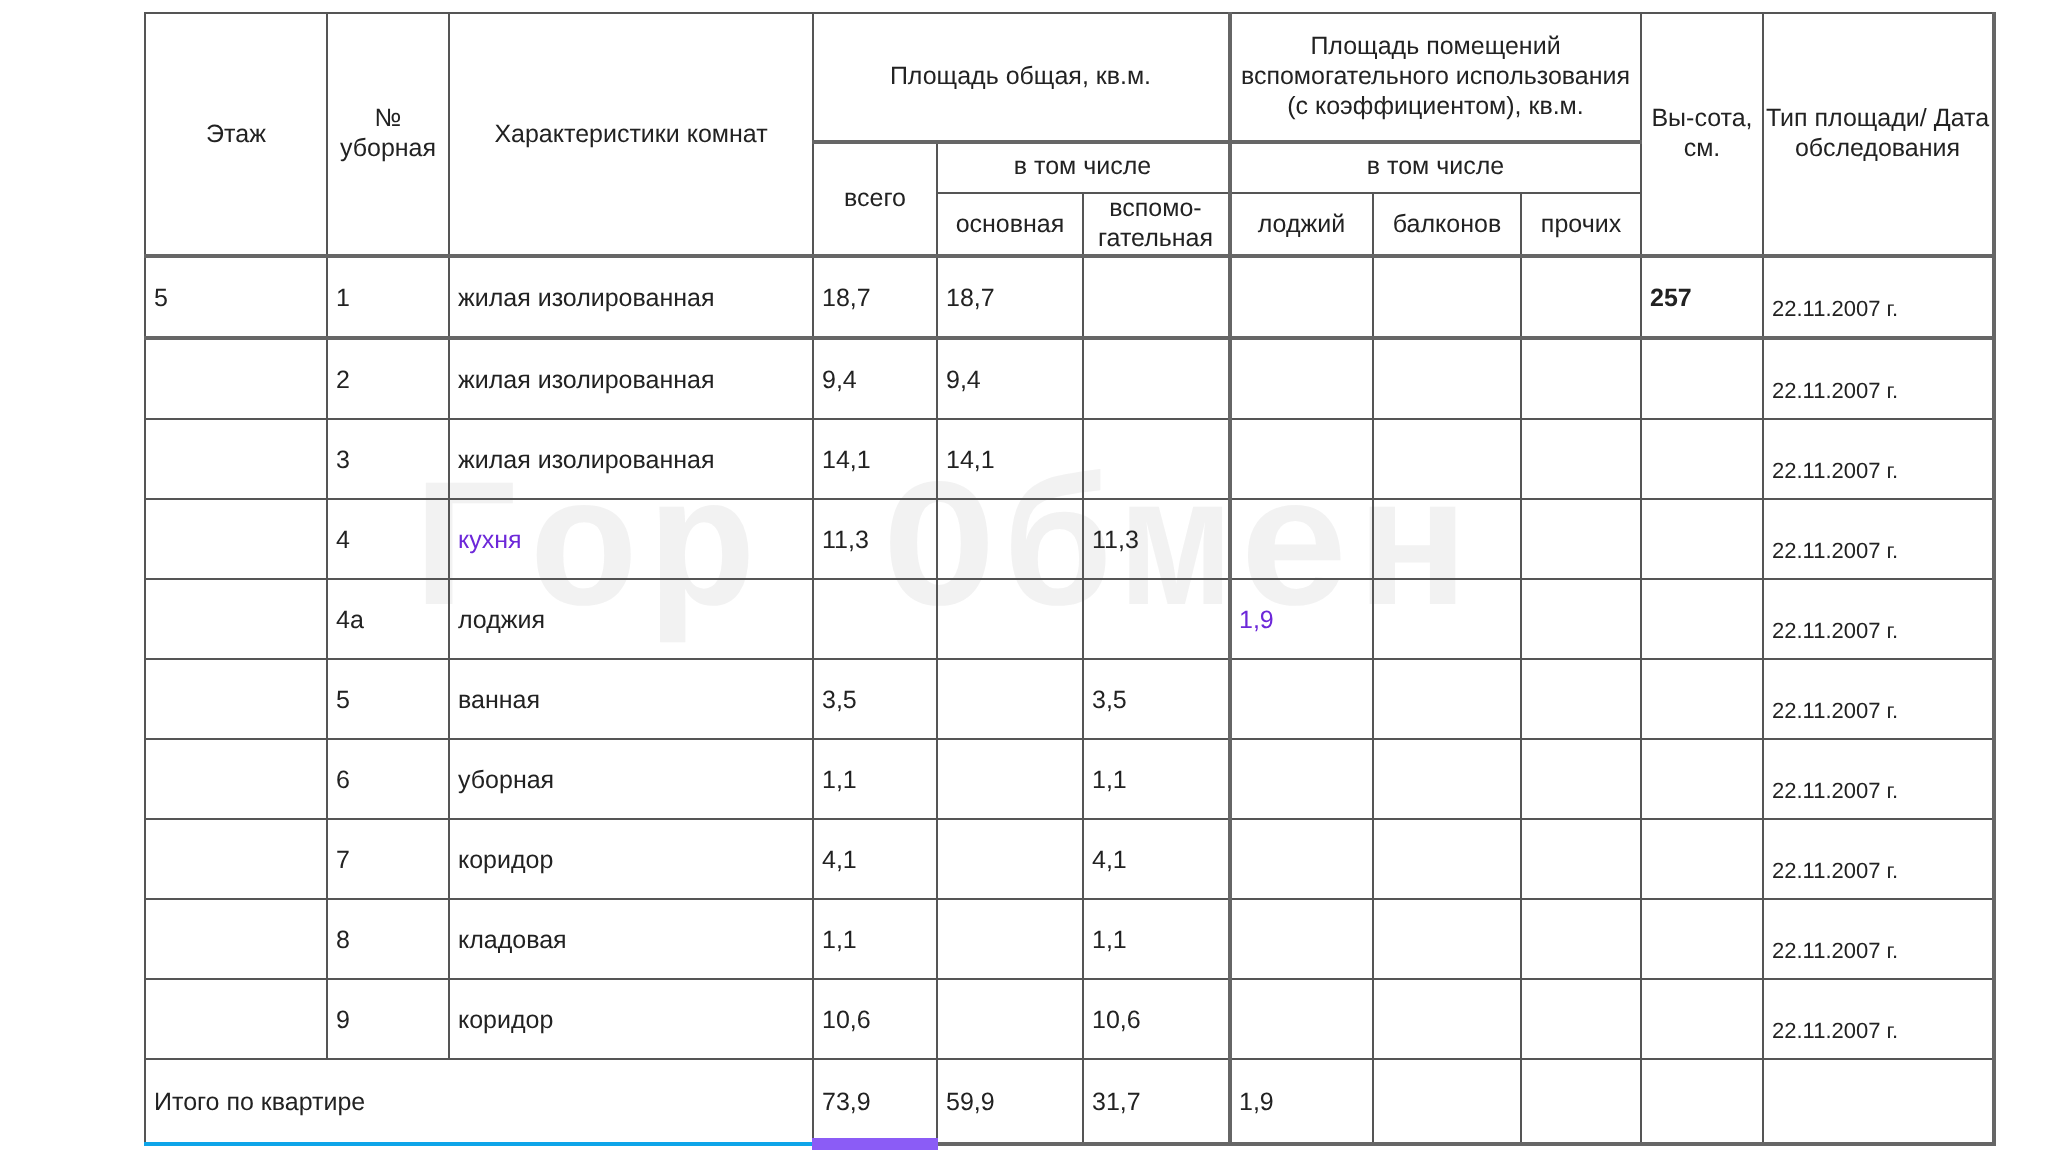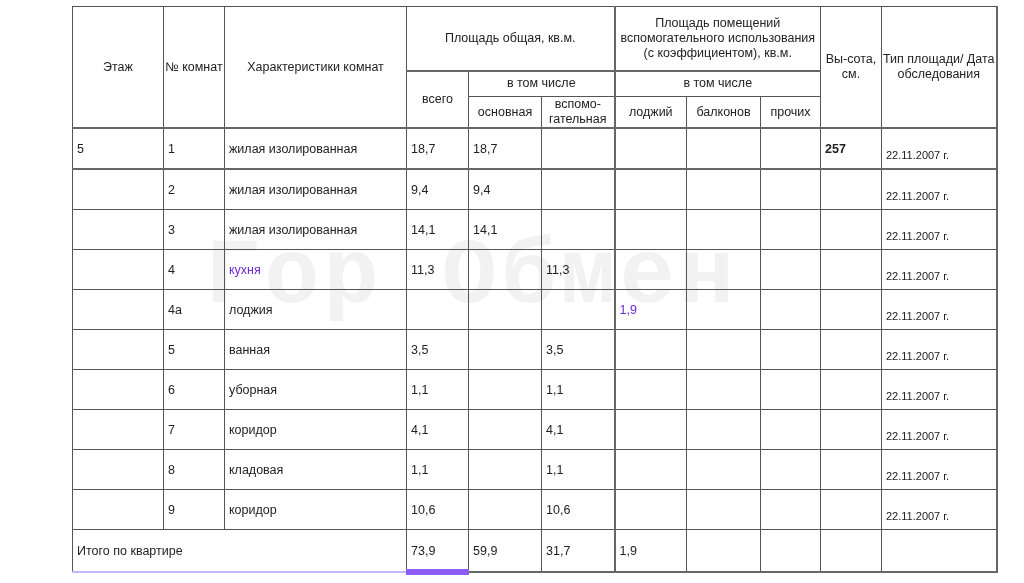--- a/index.html
+++ b/index.html
@@ -38,21 +38,21 @@
         <col style="width:73px">
     <col style="width:72px">
         <col style="width:74px">
         <col style="width:60px">
     <col style="width:61px">
         <col style="width:115px">
   </colgroup>
   <thead>
     <tr style="height:64px">
       <th rowspan="3" class="thick-b">Этаж</th>
-      <th rowspan="3" class="thick-b">№ комнат</th>
+      <th rowspan="3" class="thick-b">№ уборная</th>
       <th rowspan="3" class="thick-b">Характеристики комнат</th>
       <th colspan="3" class="thick-b thick-r">Площадь общая, кв.м.</th>
       <th colspan="3" class="thick-b">Площадь помещений вспомогательного использования (с коэффициентом), кв.м.</th>
       <th rowspan="3" class="thick-b">Вы-сота, см.</th>
       <th rowspan="3" class="thick-b thick-r">Тип площади/ Дата обследования</th>
     </tr>
     <tr style="height:26px">
       <th rowspan="2" class="thick-b">всего</th>
       <th colspan="2" class="thick-r">в том числе</th>
       <th colspan="3">в том числе</th>
@@ -410,21 +410,21 @@
             <span class="c"></span>
           </td>
       <td>
             <span class="c"></span>
           </td>
       <td class="thick-r date">
             <span class="c">22.11.2007 г.</span>
           </td>
     </tr>
     <tr class="total">
-      <td colspan="3" style="border-bottom:2px solid #c4b5fd">
+      <td colspan="3" style="border-bottom:2px solid #0ea5e9">
             <span class="c">Итого по квартире</span>
           </td>
       <td style="border-bottom:6px solid #8b5cf6">
             <span class="c">73,9</span>
           </td>
       <td style="border-bottom:2px solid #666">
             <span class="c">59,9</span>
           </td>
       <td class="thick-r" style="border-bottom:2px solid #666">
             <span class="c">31,7</span>

